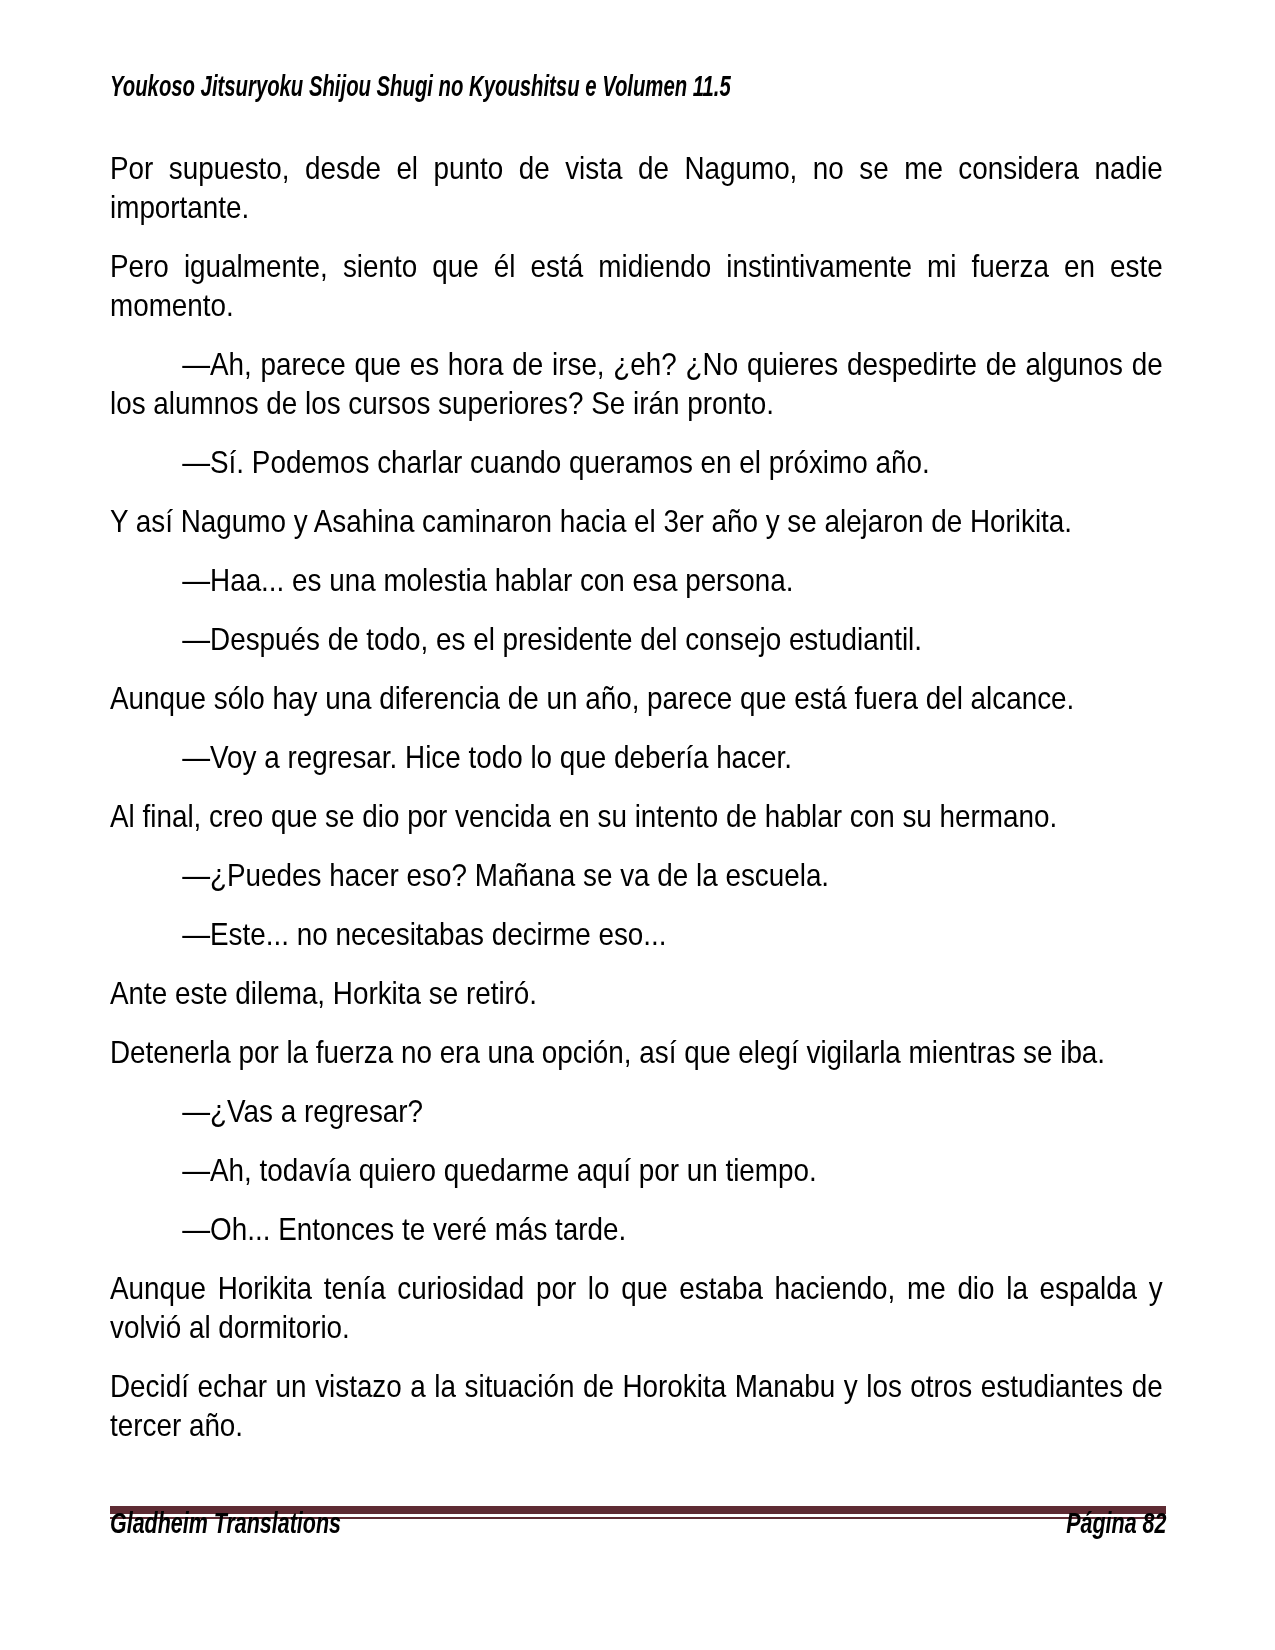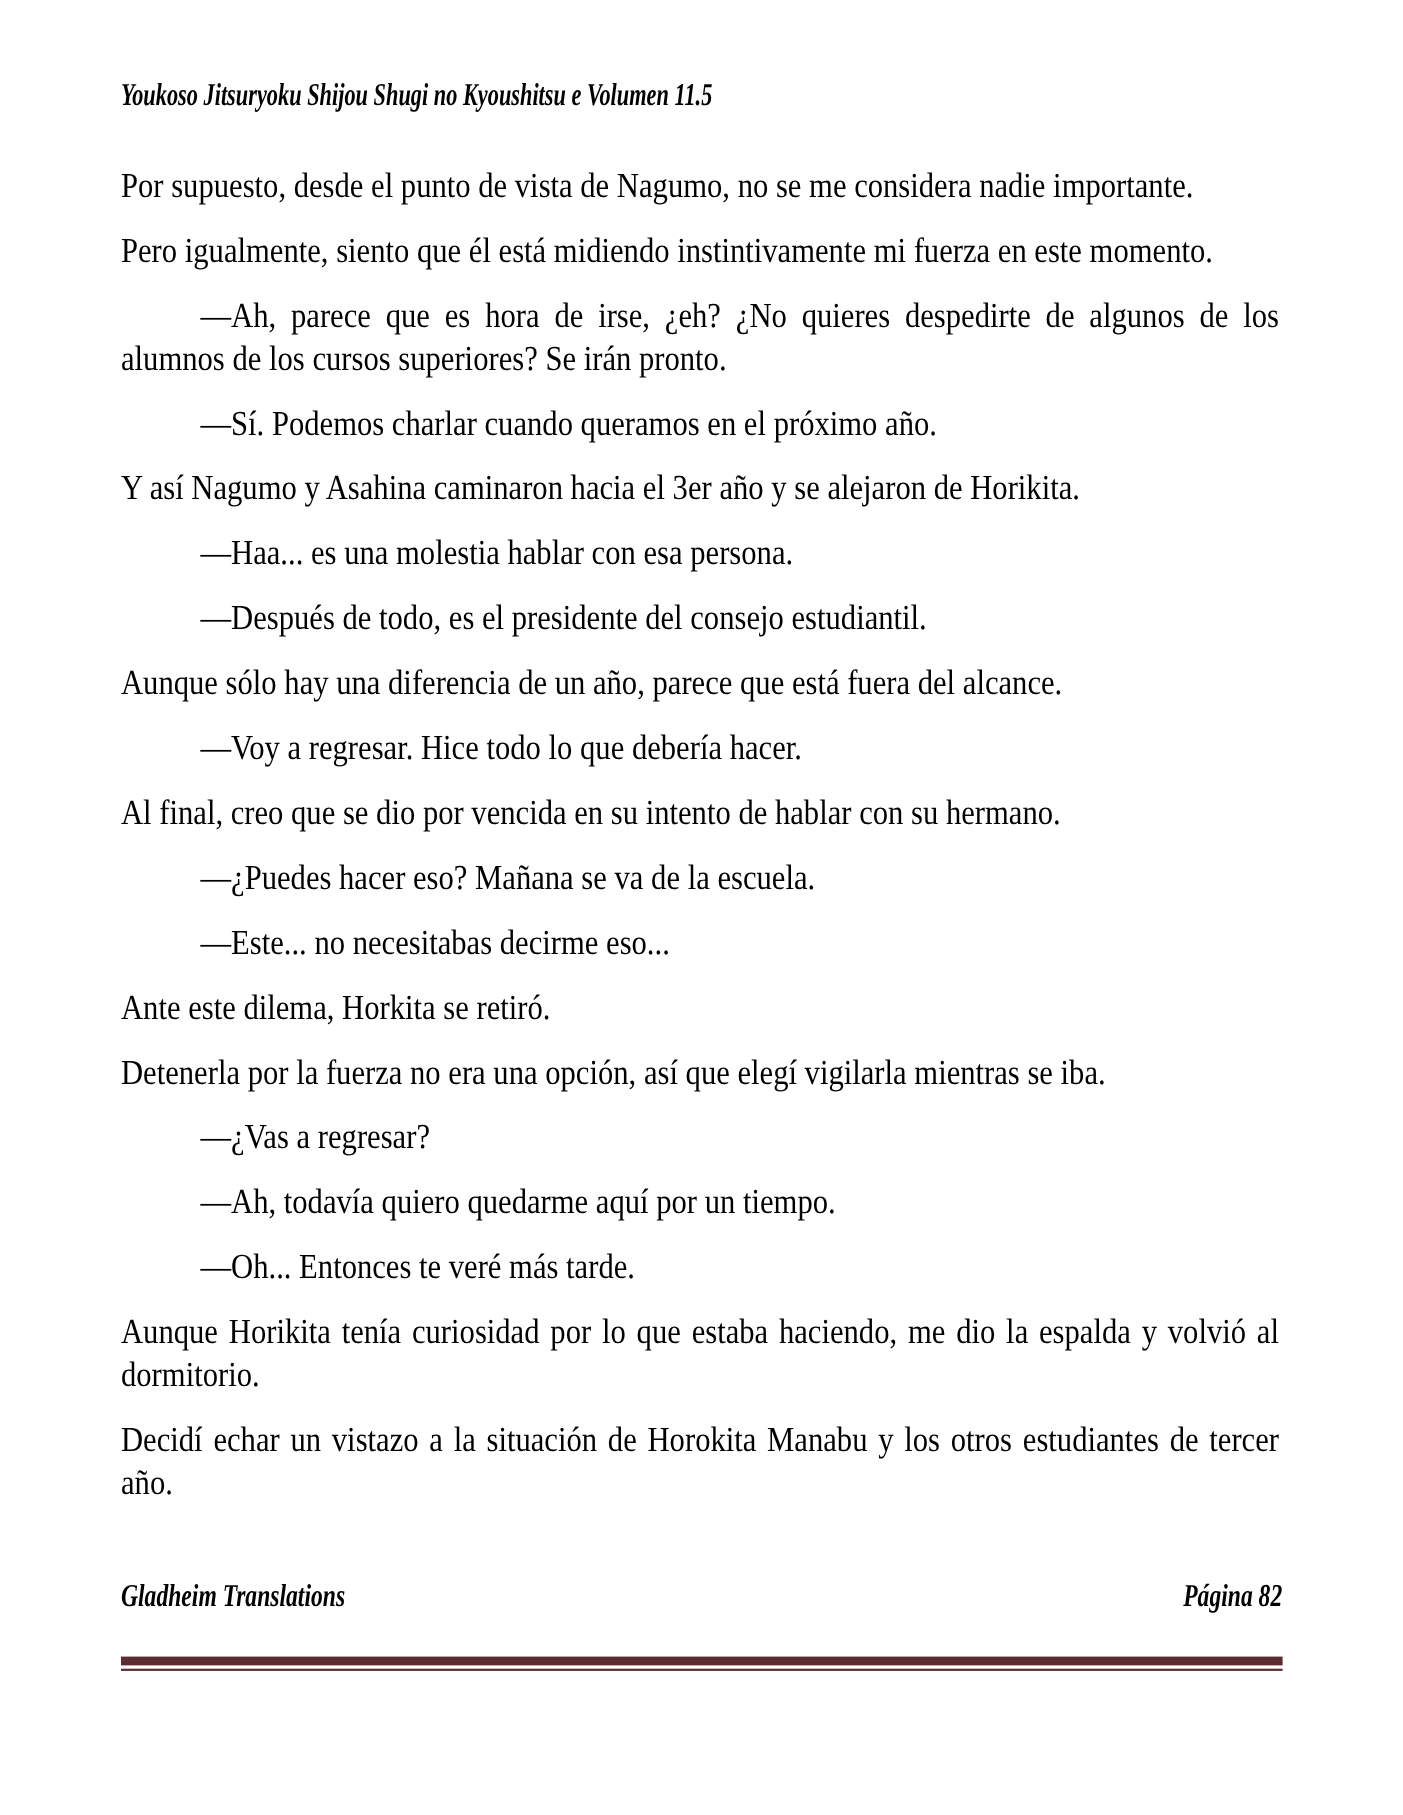--- a/index.html
+++ b/index.html
@@ -2,21 +2,21 @@
 <html lang="es" style="--rule-color: #5e2b33;"><head>
 <meta charset="utf-8">
 <style>
   html, body { margin: 0; padding: 0; background: #ffffff; }
   .page {
     position: relative;
     width: 1275px;
     height: 1650px;
     background: #ffffff;
     color: #000000;
-    font-family: Liberation Serif, serif;
+    font-family: Liberation Sans, sans-serif;
     overflow: hidden;
   }
 
   
   .page-header {
     position: absolute;
     top: 70px;
     left: 110px;
     width: 1160px;
   }
@@ -56,21 +56,21 @@
     width: 1056px;
   }
   .rule-thick { height: 8px; background: var(--rule-color, #5e2b33); }
   .rule-gap   { height: 3px; background: transparent; }
   .rule-thin  { height: 2px; background: var(--rule-color, #5e2b33); }
 
   
   .page-footer {
     position: absolute;
     left: 110px;
-    top: 1435px;
+    top: 1507px;
     width: 1056px;
     height: 40px;
   }
   .footer-left, .footer-right {
     position: absolute;
     top: 0;
     font-size: 29px;
     font-weight: bold;
     font-style: italic;
     white-space: nowrap;

